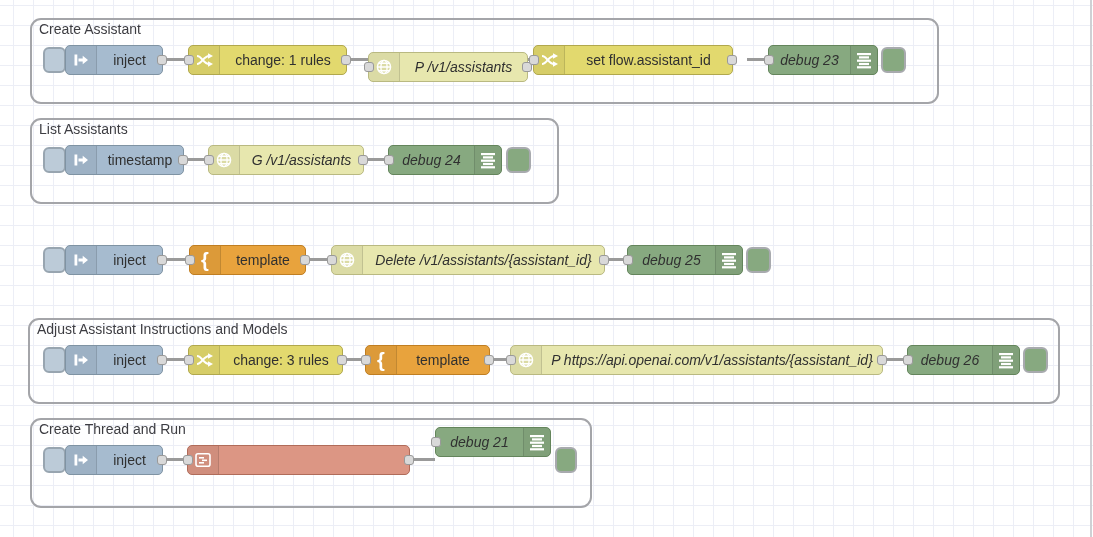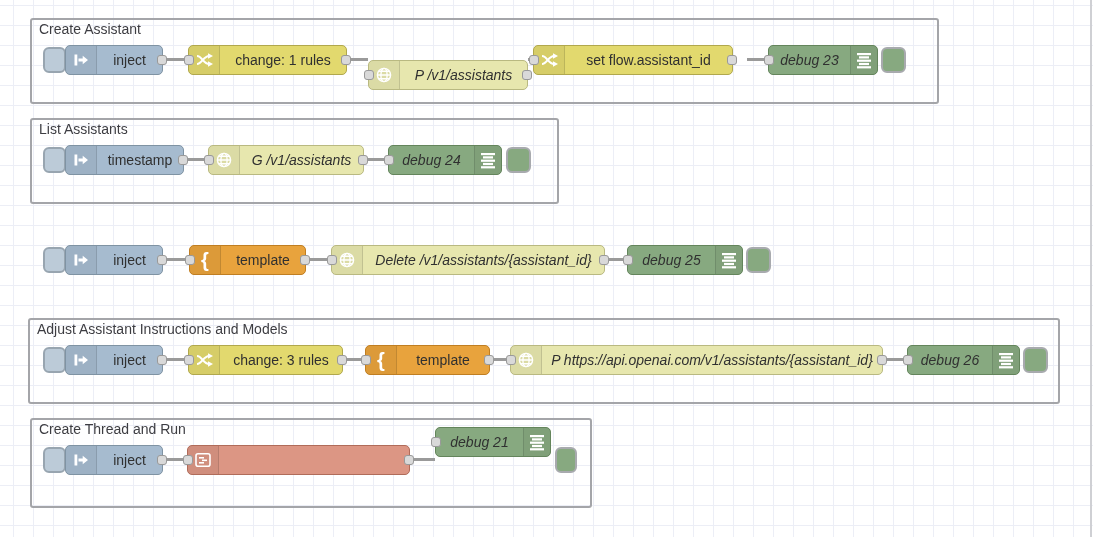--- a/index.html
+++ b/index.html
@@ -7,21 +7,21 @@
     position:relative; width:1093px; height:537px; overflow:hidden;
     background:#ffffff;
     background-image:
       linear-gradient(#eceef6 1px, transparent 1px),
       linear-gradient(90deg, #eceef6 1px, transparent 1px);
     background-size:20px 20px;
     background-position:13px 5px;
     font-family:"Liberation Sans", sans-serif;
   }
   .edge-right{position:absolute; right:1px; top:0; width:2px; height:100%; background:#cfd0d4;}
-  .group{position:absolute; border:2px solid #a4a5a9; border-radius:3px; background:transparent;}
+  .group{position:absolute; border:2px solid #a4a5a9; border-radius:11px; background:transparent;}
   .group-label{position:absolute; top:1px; left:7px; font-size:14px; color:#3d3d42; white-space:nowrap;}
   .node{
     position:absolute; height:30px; display:flex; align-items:stretch;
     border-radius:5px; border:1px solid; box-sizing:border-box;
     font-size:14px; color:#303030; z-index:2;
   }
   .node .icon{width:30px; flex:none; display:flex; align-items:center; justify-content:center;
     background:rgba(0,0,0,0.05); border-right:1px solid rgba(0,0,0,0.12); border-radius:4px 0 0 4px;}
   .node.debug .icon{width:26px; border-right:none; border-left:1px solid rgba(0,0,0,0.12); border-radius:0 4px 4px 0;}
   .node .lbl{flex:1; display:flex; align-items:center; justify-content:center; padding:0 6px; white-space:nowrap; overflow:hidden;}
@@ -73,21 +73,21 @@
             <path d="M3 14c5 0 6.5-8 12-8"></path>
           </g>
           <path d="M14 3.2 19 6l-5 2.8z" fill="#fff"></path>
           <path d="M14 11.2 19 14l-5 2.8z" fill="#fff"></path>
         </svg>
     </span>
     <span class="lbl">change: 1 rules</span>
     <span class="port in"></span>
     <span class="port out"></span>
   </div>
-  <div class="node http it" style="left: 368px; top: 60px; width: 160px; background: rgb(231, 231, 174);">
+  <div class="node http it" style="left: 368px; top: 52px; width: 160px; background: rgb(231, 231, 174);">
     <span class="icon">
       <svg width="18" height="18" viewBox="0 0 18 18">
           <g stroke="#fff" fill="none" stroke-width="1.4">
             <circle cx="9" cy="9" r="6.6"></circle>
             <ellipse cx="9" cy="9" rx="3.1" ry="6.6"></ellipse>
             <path d="M2.4 9h13.2M3.6 5.3h10.8M3.6 12.7h10.8"></path>
           </g>
         </svg>
     </span>
     <span class="lbl">P /v1/assistants</span>

